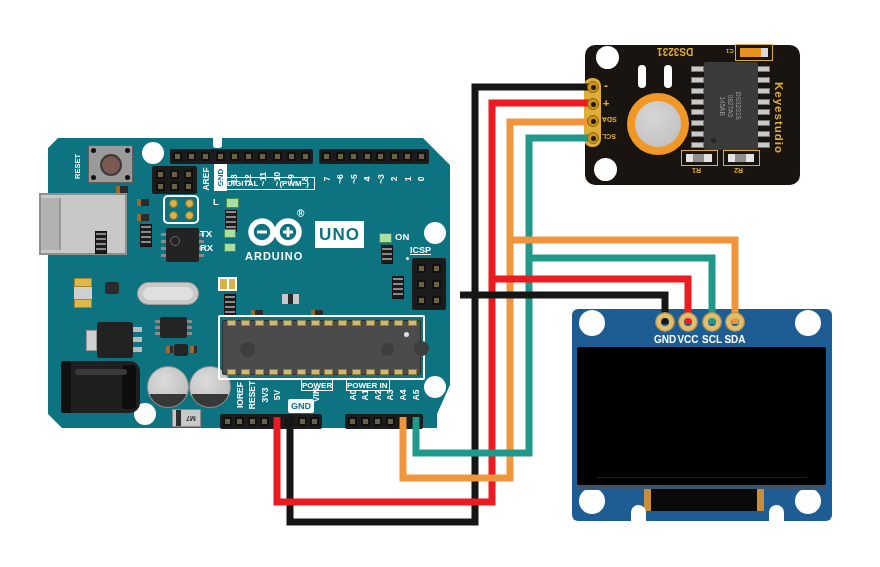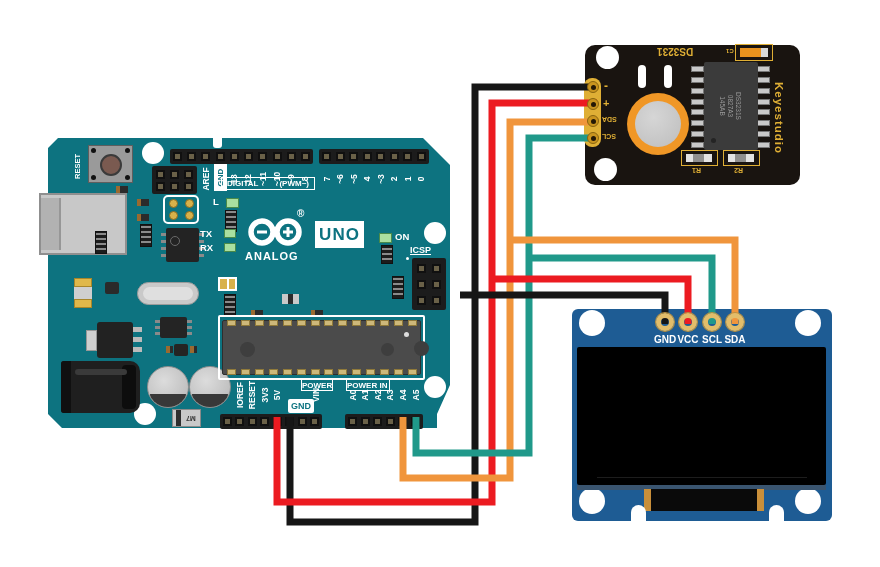--- a/index.html
+++ b/index.html
@@ -188,21 +188,21 @@
     <circle cx="17" cy="16" r="11" fill="none" stroke="#fff" stroke-width="5.5"></circle>
     <circle cx="43" cy="16" r="11" fill="none" stroke="#fff" stroke-width="5.5"></circle>
     <rect x="12" y="14.5" width="10" height="3" fill="#fff"></rect>
     <rect x="38" y="14.5" width="10" height="3" fill="#fff"></rect>
     <rect x="41.5" y="11" width="3" height="10" fill="#fff"></rect>
   </svg>
   <span class="abs hlab" style="left:297px;top:208px;font-size:10px;">®</span>
   <div class="abs" style="left:315px;top:221px;width:49px;height:27px;background:#fff;display:flex;align-items:center;justify-content:center;">
     <span style="color:#0D7380;font-weight:800;font-size:17px;letter-spacing:1px;">UNO</span>
   </div>
-  <span class="abs hlab" style="left:245px;top:250px;font-size:11px;letter-spacing:1px;">ANALOG</span>
+  <span class="abs hlab" style="left:245px;top:250px;font-size:11px;letter-spacing:1px;">ARDUINO</span>
 
   <div class="abs led" style="left:379px;top:233px;width:11px;height:8px;"></div>
   <span class="abs hlab" style="left:395px;top:231px;">ON</span>
   <div class="abs ic-striped" style="left:381px;top:245px;width:10px;height:17px;"></div>
   <span class="abs hlab" style="left:410px;top:245px;font-size:9px;text-decoration:underline;">ICSP</span>
   <div class="abs" style="left:406px;top:257px;width:3px;height:3px;border-radius:50%;background:#fff;"></div>
   <div class="abs grid-header" style="left:412px;top:258px;width:34px;height:52px;grid-template-columns:repeat(2,1fr);">
       <div class="pin"></div>
       <div class="pin"></div>
       <div class="pin"></div>

